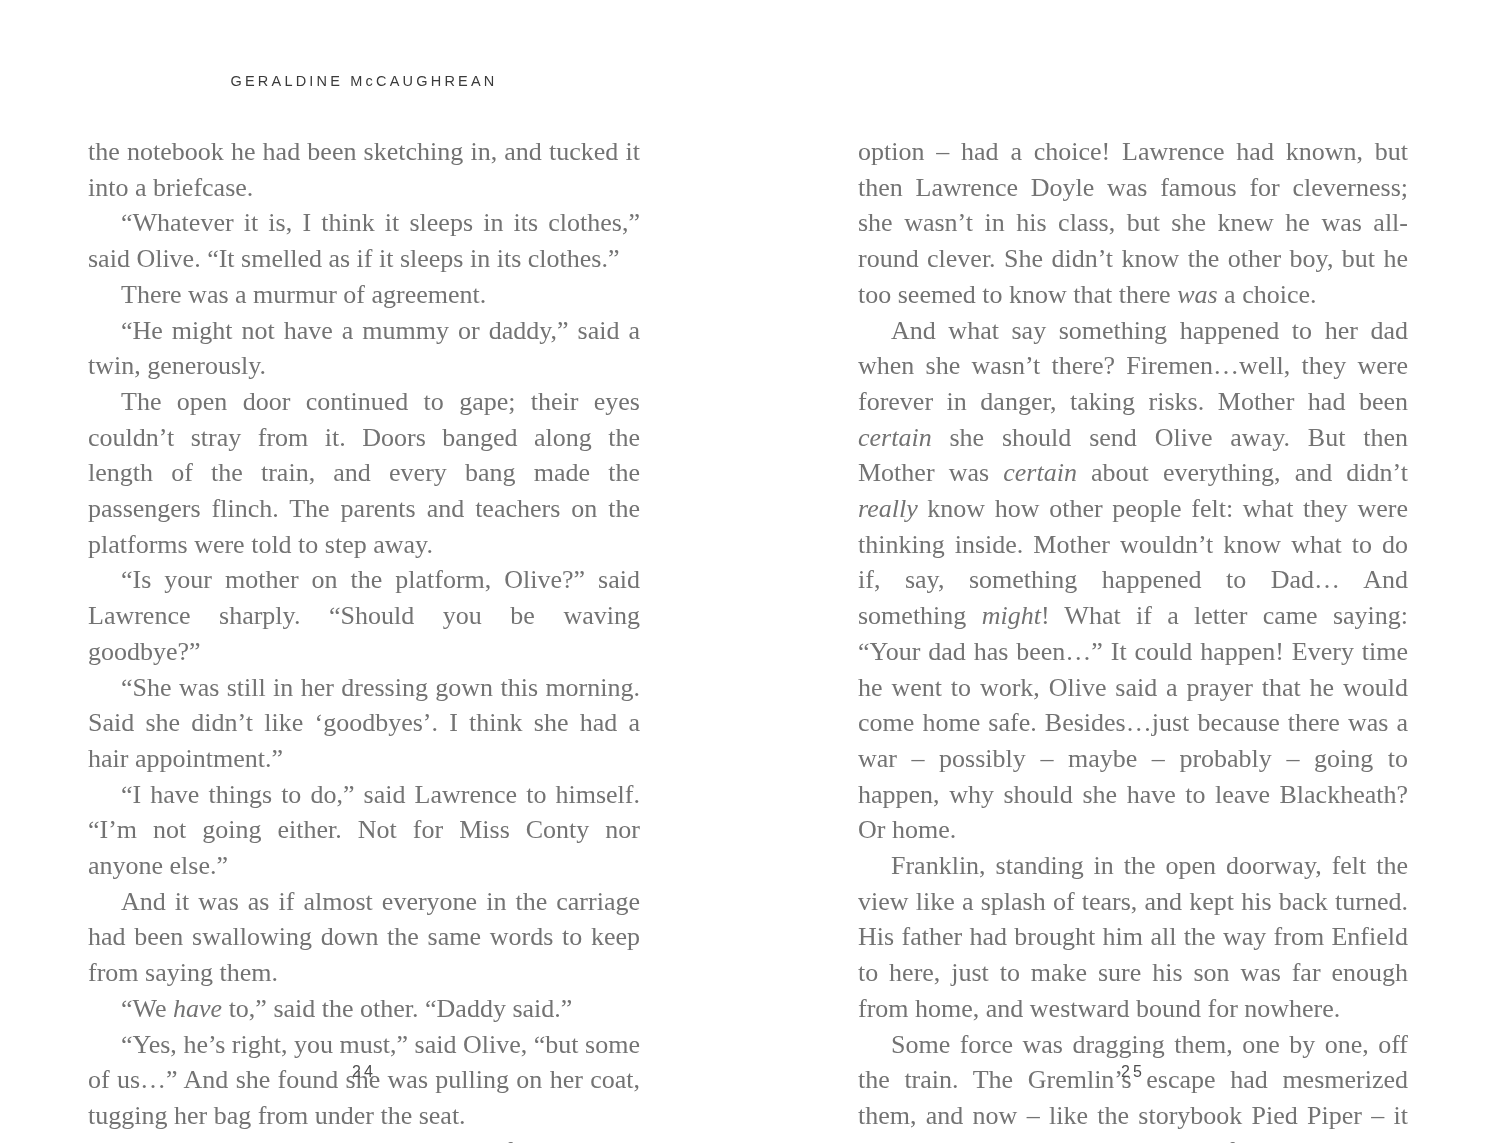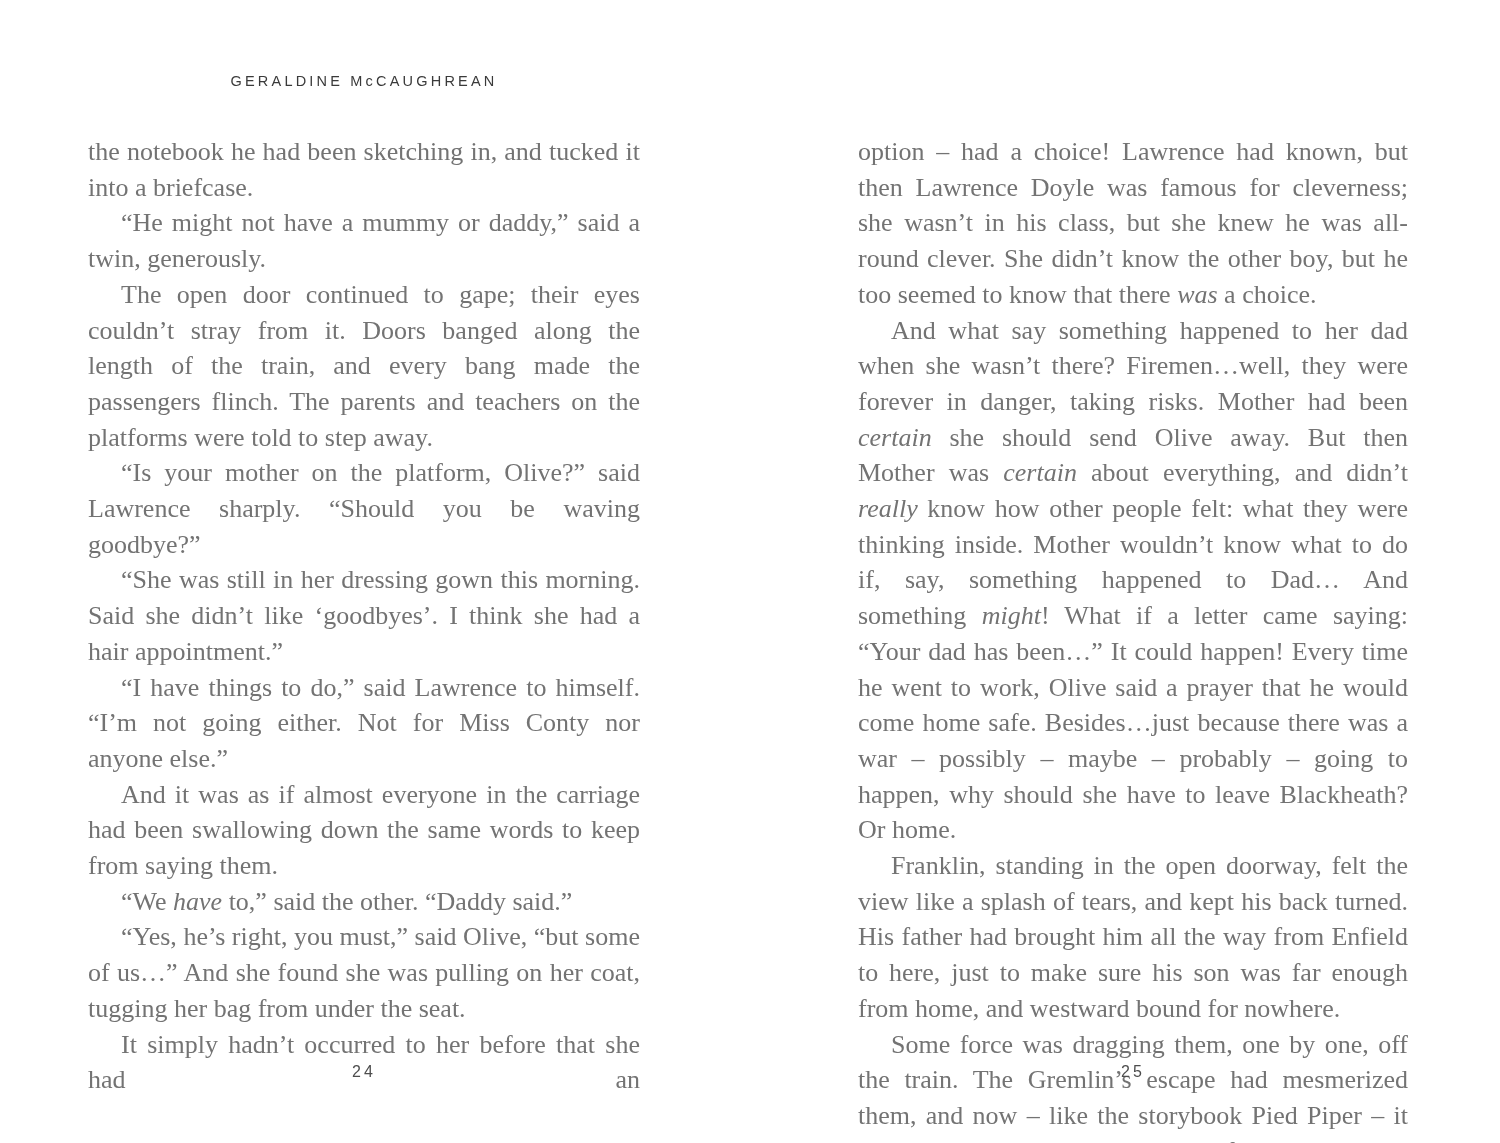--- a/index.html
+++ b/index.html
@@ -58,20 +58,22 @@
 </style>
 </head>
 <body>
 
 <div class="spread">
 
   <section class="page page-left">
     <header class="running-head">GERALDINE McCAUGHREAN</header>
     <div class="body-text">
         <p class="para"><span>the notebook he had been sketching in, and tucked it into a briefcase.</span></p>
+        <p class="para indent"><span>“Whatever it is, I think it sleeps in its clothes,” said Olive. “It smelled as if it sleeps in its clothes.”</span></p>
+        <p class="para indent"><span>There was a murmur of agreement.</span></p>
         <p class="para indent"><span>“He might not have a mummy or daddy,” said a twin, generously.</span></p>
         <p class="para indent"><span>The open door continued to gape; their eyes couldn’t stray from it. Doors banged along the length of the train, and every bang made the passengers flinch. The parents and teachers on the platforms were told to step away.</span></p>
         <p class="para indent"><span>“Is your mother on the platform, Olive?” said Lawrence sharply. “Should you be waving goodbye?”</span></p>
         <p class="para indent"><span>“She was still in her dressing gown this morning. Said she didn’t like ‘goodbyes’. I think she had a hair appointment.”</span></p>
         <p class="para indent"><span>“I have things to do,” said Lawrence to himself. “I’m not going either. Not for Miss Conty nor anyone else.”</span></p>
         <p class="para indent"><span>And it was as if almost everyone in the carriage had been swallowing down the same words to keep from saying them.</span></p>
         <p class="para indent"><span>“We </span><em>have</em><span> to,” said the other. “Daddy said.”</span></p>
         <p class="para indent"><span>“Yes, he’s right, you must,” said Olive, “but some of us…” And she found she was pulling on her coat, tugging her bag from under the seat.</span></p>
         <p class="para indent justify-last"><span>It simply hadn’t occurred to her before that she had an</span></p>
       </div>

